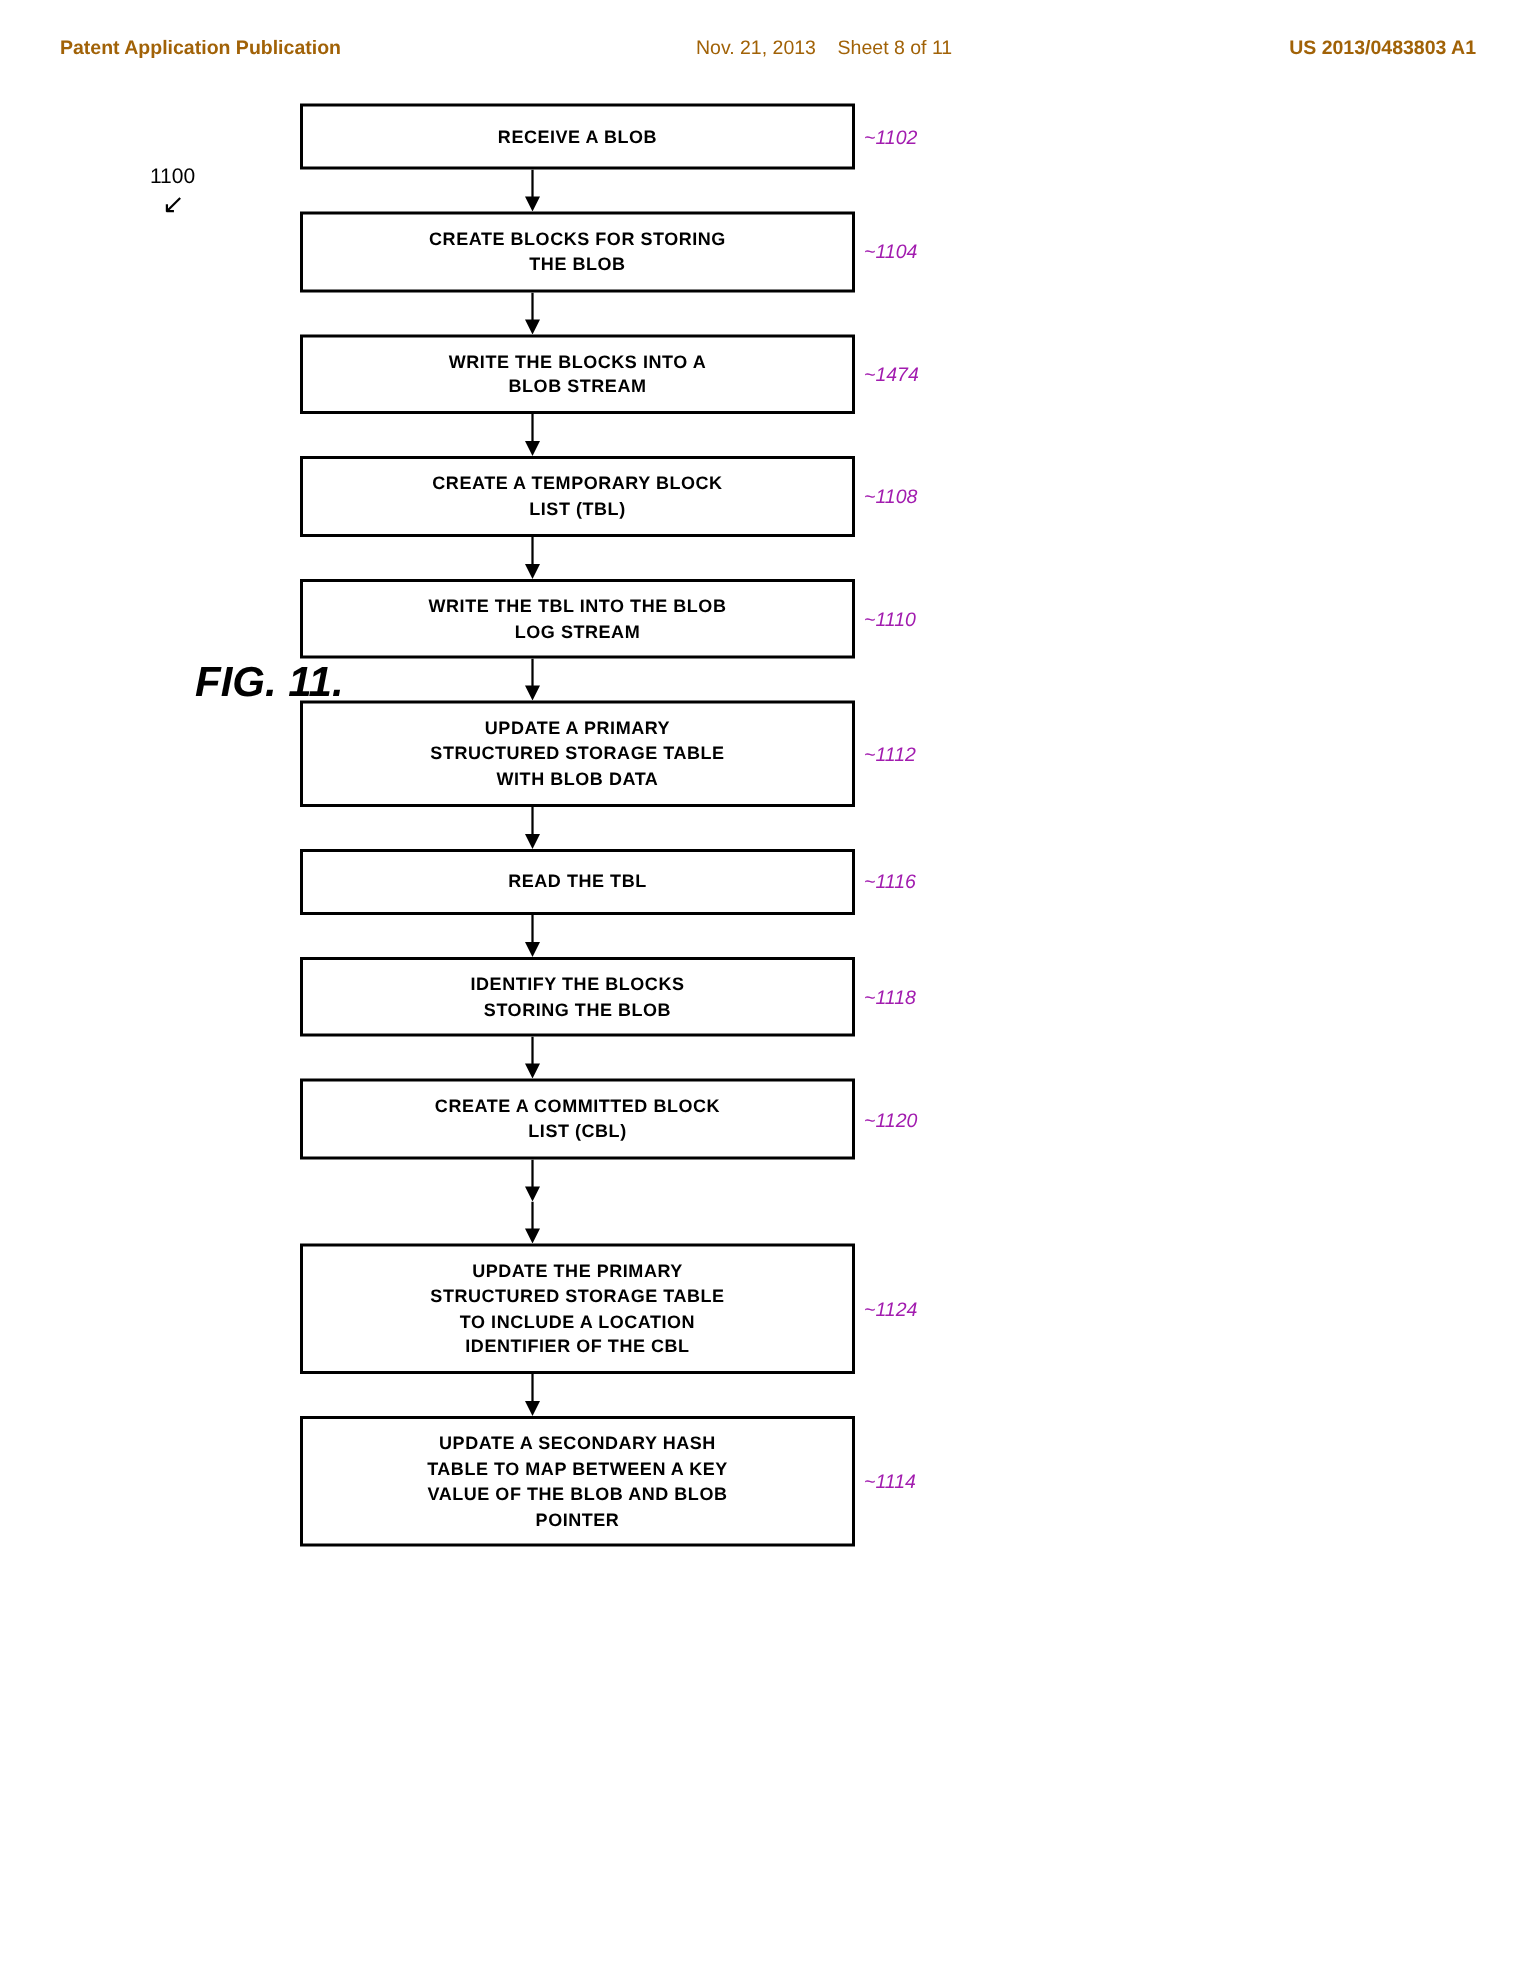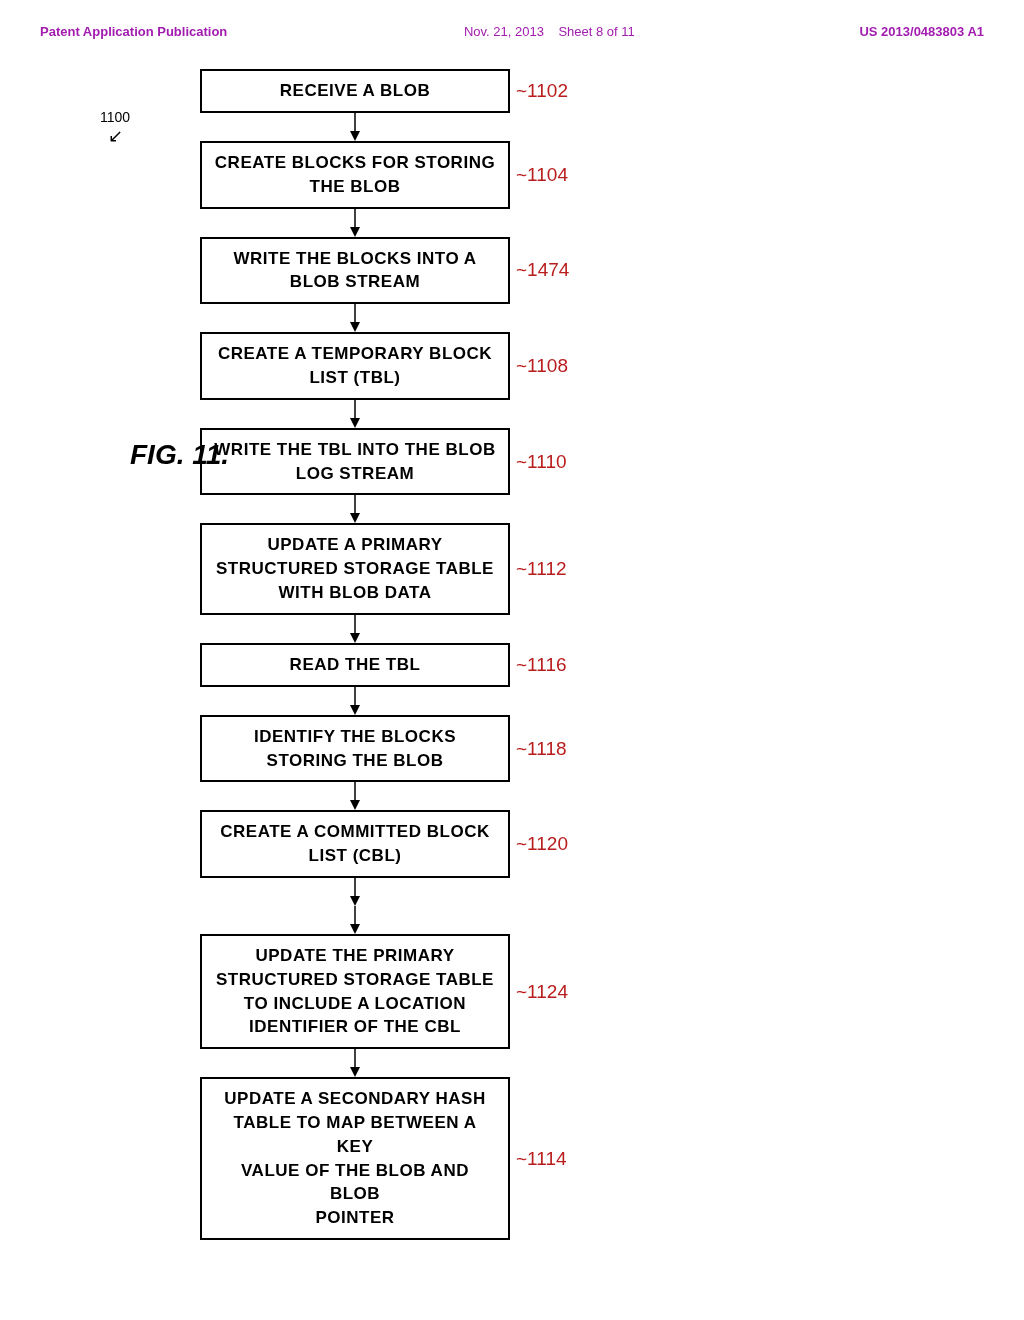--- a/index.html
+++ b/index.html
@@ -11,54 +11,55 @@
       position: relative;
     }
 
     
     .page-header {
       display: flex;
       justify-content: space-between;
       align-items: flex-start;
       padding: 24px 40px 10px 40px;
       font-size: 13px;
-      color: #a21caf;
+      color: #a16207;
     }
     .header-left { font-weight: bold; }
     .header-center { text-align: center; margin-left: 12px; }
     .header-right { font-weight: bold; }
 
     
     .diagram-area {
       position: relative;
       width: 100%;
       padding: 20px 0 40px 0;
     }
 
     .flow-box {
       border: 2px solid #000;
       background: #fff;
       text-align: center;
-      font-size: 17px;
+      font-size: 12px;
       font-weight: bold;
       letter-spacing: 0.03em;
       padding: 8px 12px;
-      width: 310px;
+      width: 370px;
       min-height: 44px;
       display: flex;
       align-items: center;
       justify-content: center;
       line-height: 1.4;
     }
 
     .flow-label {
-      font-size: 19px;
+      font-size: 13px;
       margin-left: 6px;
       white-space: nowrap;
-      color: #b91c1c;
+      color: #a21caf;
+      font-style: italic;
     }
 
     
     .arrow-connector {
       display: flex;
       justify-content: center;
       align-items: center;
       height: 28px;
       width: 310px;
     }

